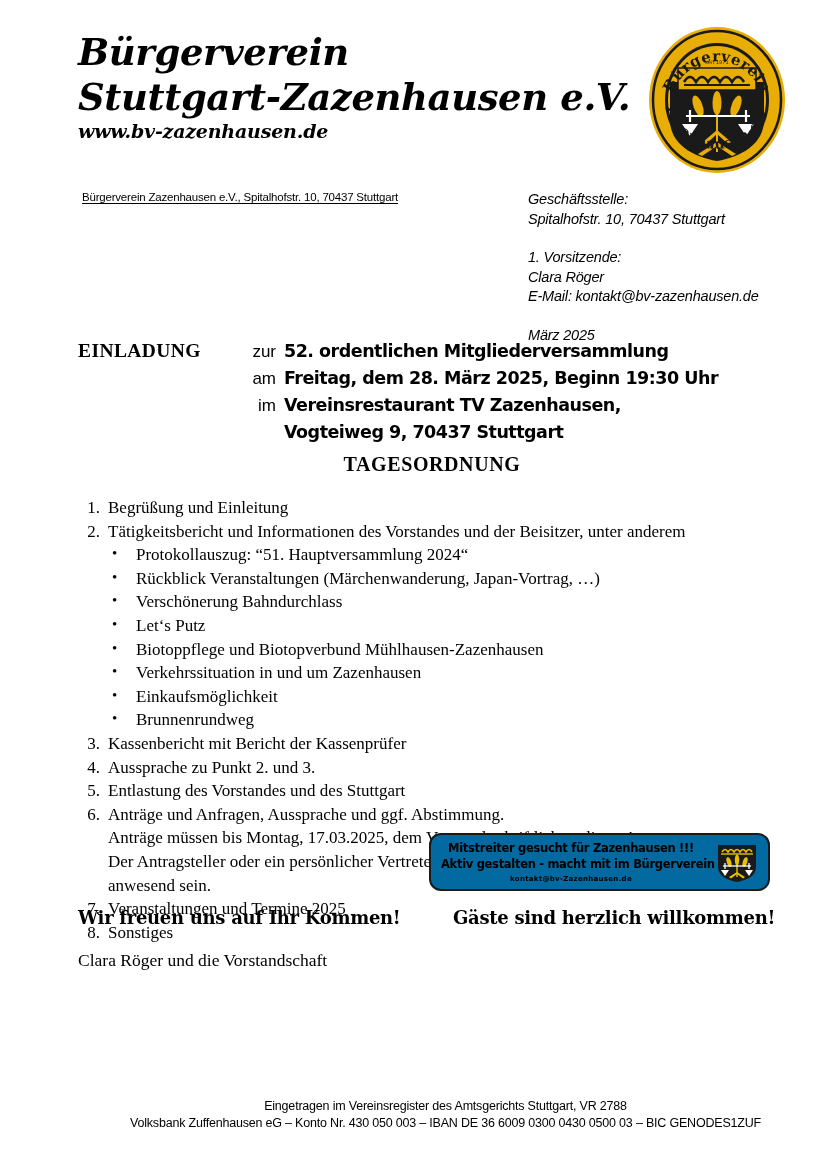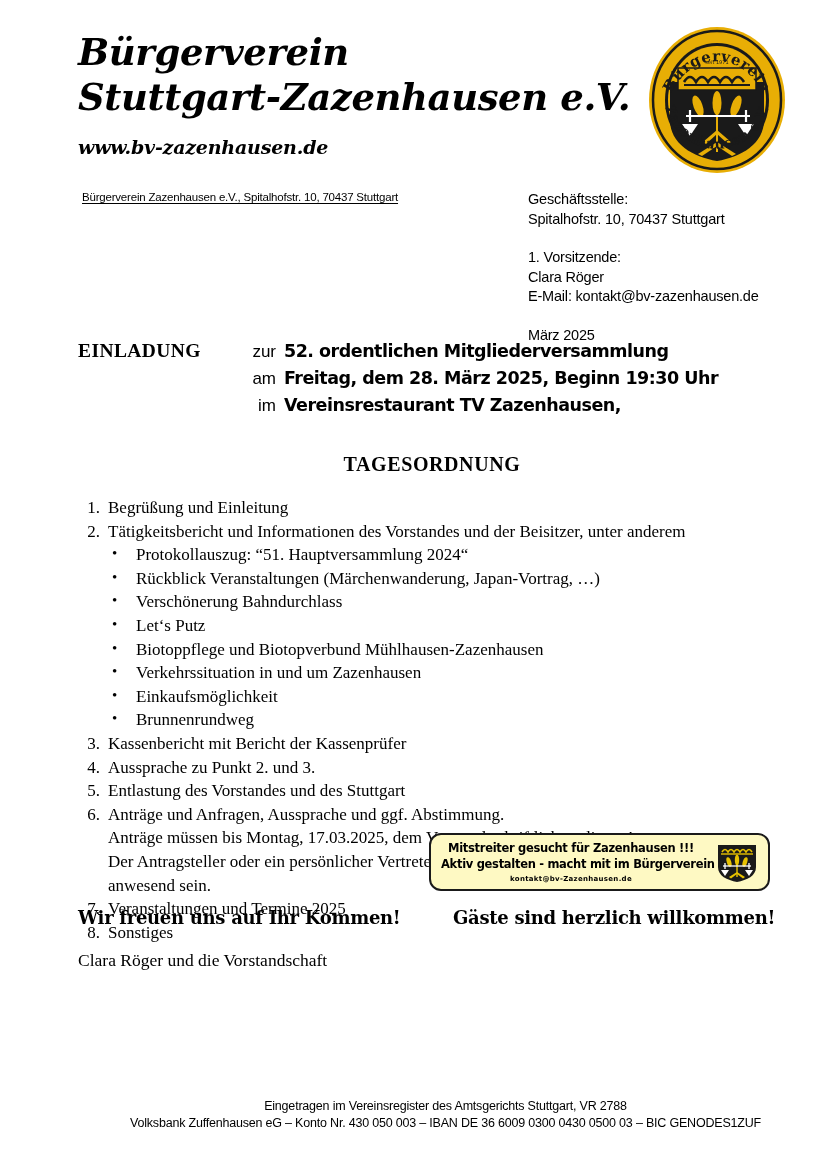--- a/index.html
+++ b/index.html
@@ -39,21 +39,21 @@
     white-space: nowrap;
   }
   .club-title .line2 {
     display: block;
   }
   .club-web {
     font-family: "DejaVu Serif", serif;
     font-weight: bold;
     font-style: italic;
     font-size: 19px;
-    margin-top: 16px;
+    margin-top: 0;
     letter-spacing: -0.2px;
   }
 
   
   .logo {
     position: absolute;
     left: 646px;
     top: 24px;
     width: 142px;
     height: 152px;
@@ -77,21 +77,21 @@
   .contact {
     position: absolute;
     left: 528px;
     top: 190px;
     font-family: "Liberation Sans", sans-serif;
     font-size: 14.5px;
     line-height: 19.5px;
     letter-spacing: -0.2px;
   }
   .contact .gap { height: 19px; }
-  .contact div { white-space: nowrap; }
+  .contact div { white-space: nowrap; font-style: italic; }
 
   
   .invite {
     position: absolute;
     left: 78px;
     top: 338px;
     width: 700px;
   }
   .invite-label {
     position: absolute;
@@ -189,21 +189,21 @@
     line-height: 23.6px;
   }
 
   
   .banner {
     position: absolute;
     left: 429px;
     top: 833px;
     width: 341px;
     height: 58px;
-    background: #fef9c3;
+    background: #0369a1;
     border: 2px solid #1a1a1a;
     border-radius: 12px;
     box-sizing: border-box;
   }
   .banner-text {
     position: absolute;
     left: 10px;
     top: 5px;
     width: 260px;
     text-align: center;
@@ -352,20 +352,23 @@
     <div class="invite-label">EINLADUNG</div>
     <div class="invite-lines">
       <span class="invite-row">
         <span class="invite-prep">zur</span><span class="invite-strong">52. ordentlichen Mitgliederversammlung</span>
       </span>
       <span class="invite-row">
         <span class="invite-prep">am</span><span class="invite-strong">Freitag, dem 28. März 2025, Beginn 19:30 Uhr</span>
       </span>
       <span class="invite-row">
         <span class="invite-prep">im</span><span class="invite-strong">Vereinsrestaurant TV Zazenhausen,</span>
+      </span>
+      <span class="invite-row">
+        <span class="invite-strong cont">Vogteiweg 9, 70437 Stuttgart</span>
       </span>
     </div>
   </div>
 
   <div class="agenda-heading">TAGESORDNUNG</div>
 
   <div class="agenda">
 
     <div class="num-item">
       <span class="num">1.</span>

